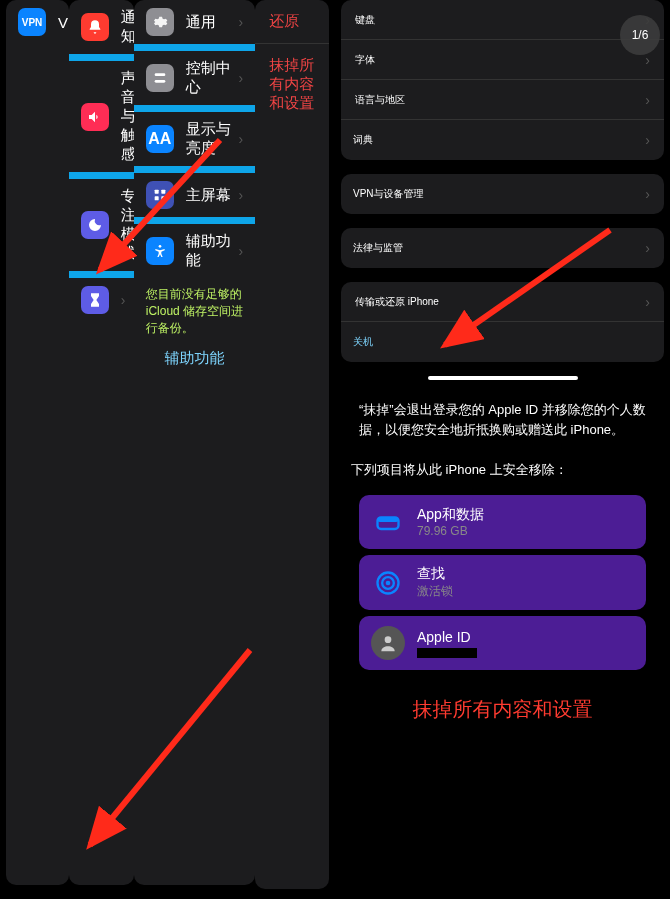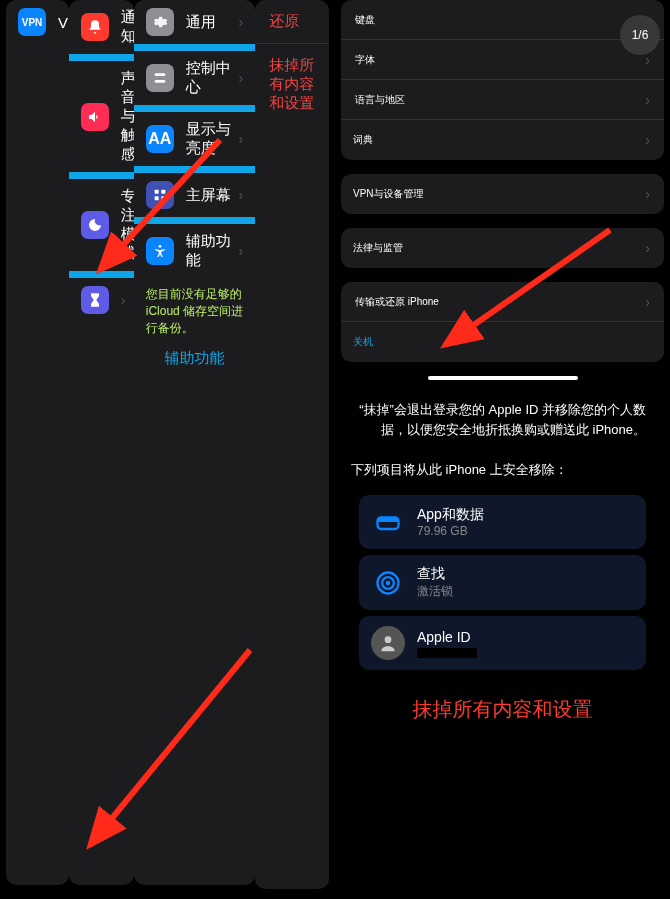--- a/index.html
+++ b/index.html
@@ -60,21 +60,21 @@
       background: #fff;
       border-radius: 50%;
       top: 2px; left: 2px;
     }
     .desc-text {
       color: #bef264;
       font-size: 12px;
       padding: 8px 12px 0;
     }
     .link-text {
-      color: #0ea5e9;
+      color: #7dd3fc;
       font-size: 15px;
     }
     .center-link {
       text-align: center;
       padding: 12px;
     }
     .page-counter {
       position: absolute;
       top: 15px; right: 10px;
       background: rgba(60,60,60,0.9);
@@ -90,32 +90,32 @@
       display: flex;
       align-items: center;
       padding: 10px 14px;
       min-height: 40px;
       border-bottom: 1px solid #333;
     }
     .row-simple:last-child { border-bottom: none; padding-left: 12px; }
     .row-simple .label { flex: 1; font-size: 10px; }
 
     .info-text {
-      text-align: right;
+      text-align: left;
       font-size: 13px;
       padding: 12px 18px;
       line-height: 1.5;
     }
     .subheader {
       font-size: 13px;
       padding: 10px;
     }
 
     .item-card {
-      background: #0f172a;
+      background: #4c1d95;
       border-radius: 10px;
       margin: 6px 18px;
       padding: 10px 12px;
       display: flex;
       align-items: center;
     }
     .item-icon {
       width: 34px; height: 34px;
       border-radius: 8px;
       display: flex; align-items: center; justify-content: center;

